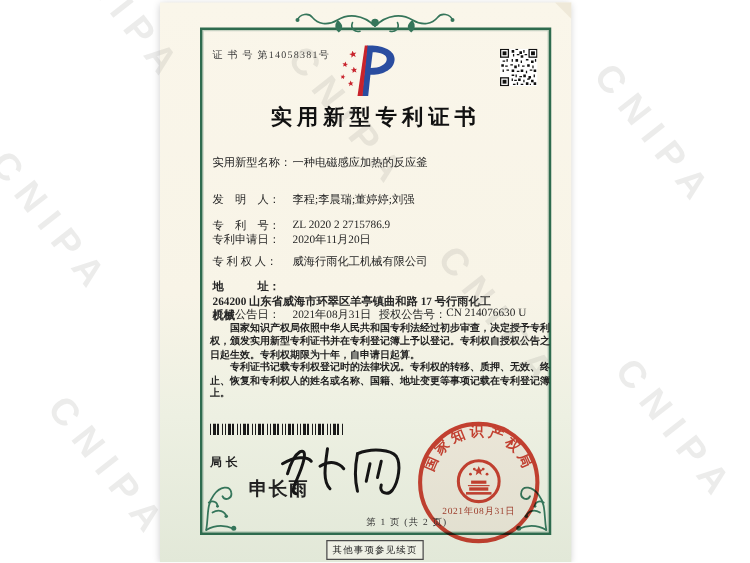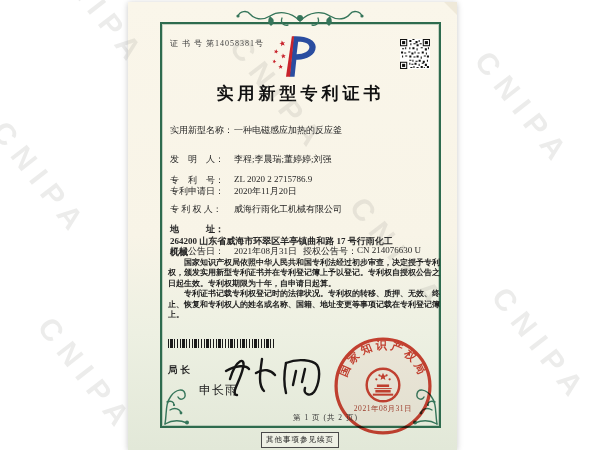--- a/index.html
+++ b/index.html
@@ -50,21 +50,21 @@
 
   
   .barcode { position:absolute; left:40px; top:337px; width:108px; height:9px;
              background:repeating-linear-gradient(90deg,
                #1a1a1a 0px,#1a1a1a 1px,transparent 1px,transparent 2.5px,
                #1a1a1a 2.5px,#1a1a1a 5px,transparent 5px,transparent 6px,
                #1a1a1a 6px,#1a1a1a 7px,transparent 7px,transparent 9.5px,
                #1a1a1a 9.5px,#1a1a1a 10.5px,transparent 10.5px,transparent 12px); }
   .director-title { position:absolute; left:40px; top:362px; font-size:9.5px; font-weight:bold;
                     letter-spacing:3px; color:#222; }
-  .director-name  { position:absolute; left:49px; top:380px; font-size:12px; font-weight:normal;
+  .director-name  { position:absolute; left:49px; top:380px; font-size:15px; font-weight:bold;
                     letter-spacing:1px; color:#222;padding-left:22px; }
   .signature { position:absolute; left:88px; top:347px; }
   .seal { position:absolute; left:204px; top:333px; mix-blend-mode:multiply; opacity:0.93; }
   .page-info { position:absolute; left:32px; top:411px; width:331px; text-align:center;
                font-size:7.5px; color:#333; letter-spacing:1px; }
   .footer-note { position:absolute; left:172px; top:430px; transform:translateX(-50%);
                  border:1px solid #4a4a4a; padding:2px 4px; font-size:7.5px;
                  letter-spacing:1px; color:#222; white-space:nowrap;
                  background:rgba(248,246,238,0.55); }
 </style>

